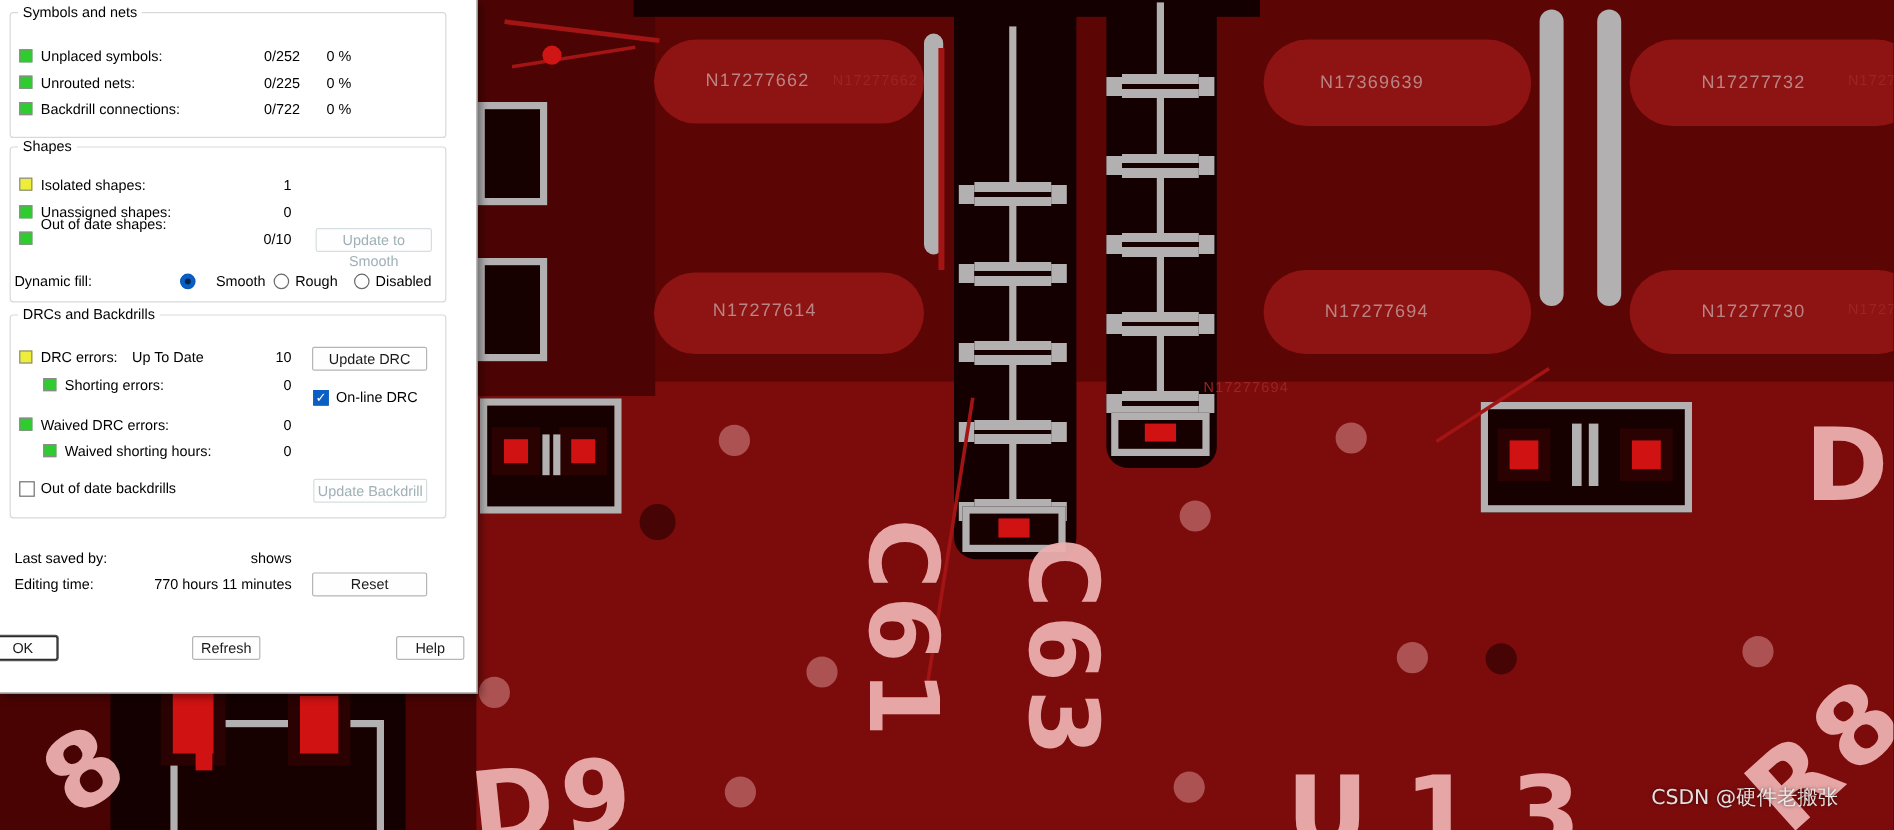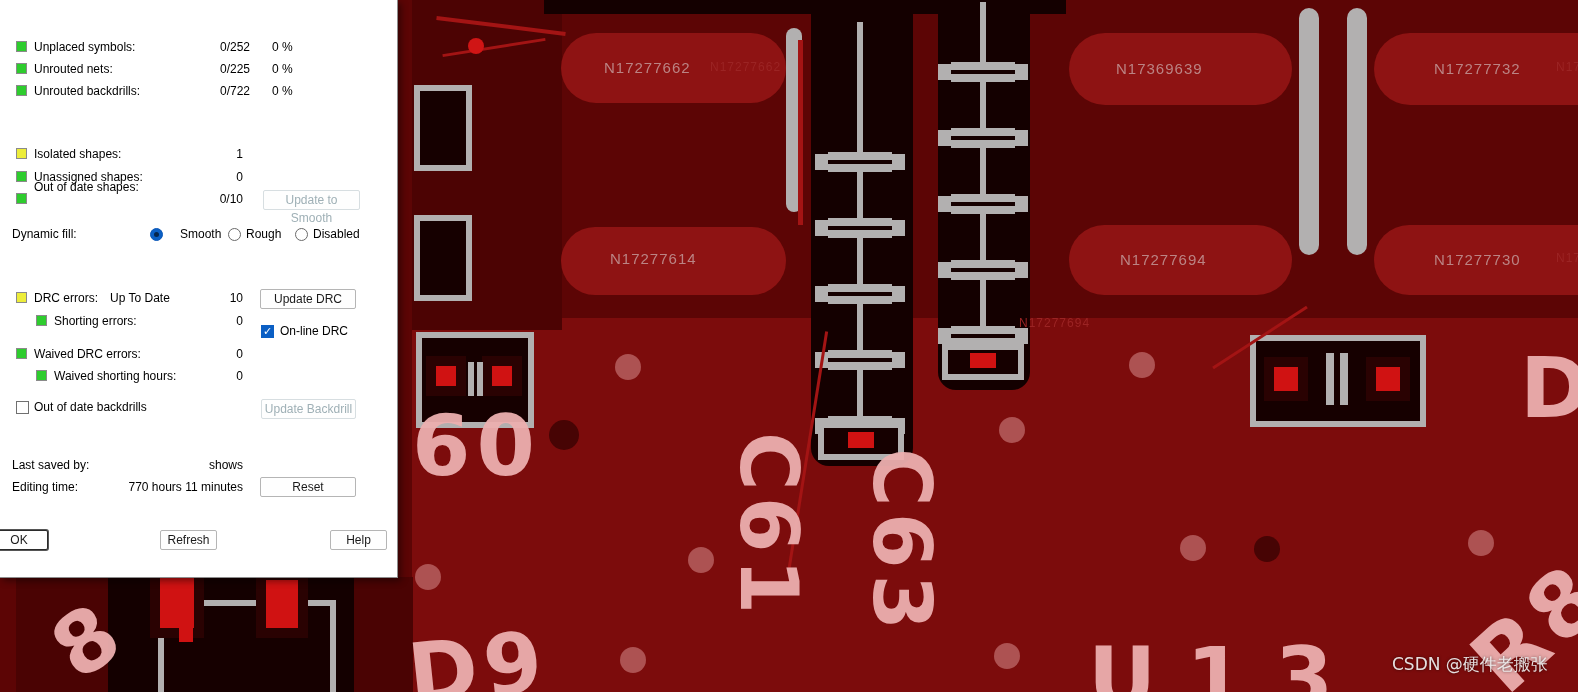--- a/index.html
+++ b/index.html
@@ -53,21 +53,21 @@
   .cb.checked::after{content:"✓";color:#fff;font-size:11px;position:absolute;left:1px;top:-1px;}
   .radio{position:absolute;width:13px;height:13px;border-radius:50%;border:1px solid #6a6a6a;background:#fff;box-sizing:border-box;}
   .radio.sel{background:#0b5fc4;border-color:#0a57b8;}
   .radio.sel::after{content:"";position:absolute;left:3px;top:3px;width:5px;height:5px;border-radius:50%;background:#06264d;}
 </style>
 </head>
 <body>
 
 <div class="scene">
 
-  <div class="abs" style="left:16px;top:0;width:1472px;height:692px">
+  <div class="abs" style="left:0;top:0;width:1472px;height:692px">
 
     <div class="pour" style="left:396px;top:318px;width:1182px;height:374px"></div>
     <div class="abs" style="left:0;top:577px;width:397px;height:115px;background:#4a0303"></div>
     <div class="abs" style="left:396px;top:0;width:150px;height:330px;background:#4c0303"></div>
     <div class="patch" style="left:528px;top:0;width:522px;height:14px"></div>
     <div class="patch" style="left:795px;top:0;width:102px;height:466px;border-radius:0 0 18px 18px"></div>
     <div class="patch" style="left:922px;top:0;width:92px;height:390px;border-radius:0 0 18px 18px"></div>
     <div class="patch" style="left:92px;top:558px;width:246px;height:134px"></div>
 
     <div class="oval" style="left:545px;top:33px;width:225px;height:70px"></div>
@@ -159,47 +159,55 @@
     <div class="via" style="left:672px;top:547px"></div>
     <div class="via" style="left:1164px;top:535px"></div>
     <div class="via" style="left:1452px;top:530px"></div>
     <div class="via" style="left:399px;top:564px"></div>
     <div class="via" style="left:604px;top:647px"></div>
     <div class="via" style="left:978px;top:643px"></div>
     <div class="via" style="left:452px;top:38px;width:16px;height:16px;background:#d01515"></div>
     <div class="hole" style="left:533px;top:420px;width:30px;height:30px"></div>
     <div class="hole" style="left:1238px;top:536px;width:26px;height:26px"></div>
 
-    <span class="silk" style="left:396px;top:404px">60</span>
     <span class="silk rot90" style="left:792px;top:432px;font-size:80px">C61</span>
     <span class="silk rot90" style="left:925px;top:448px;font-size:80px">C63</span>
     <span class="silk" style="left:1504px;top:346px">D4</span>
     <span class="silk" style="left:392px;top:626px;transform:rotate(-6deg)">D9</span>
     <span class="silk" style="left:1072px;top:636px;letter-spacing:30px">U13</span>
     <span class="silk" style="left:1452px;top:584px;font-size:88px;transform:rotate(-42deg)">R8</span>
     <span class="silk" style="left:40px;top:598px;transform:rotate(-35deg)">8</span>
 
     <span class="wm" style="left:1376px;top:653px">CSDN @硬件老搬张</span>
   </div>
 
   <div class="dialog">
 
+    <div class="group" style="top:10px;height:103px">
+      <span class="gtitle">Symbols and nets</span>
+    </div>
+    <div class="group" style="top:122px;height:128px">
+      <span class="gtitle">Shapes</span>
+    </div>
+    <div class="group" style="top:262px;height:168px">
+      <span class="gtitle">DRCs and Backdrills</span>
+    </div>
 
     <span class="ind g" style="left:16px;top:41px"></span>
     <span class="lbl" style="left:34px;top:40px">Unplaced symbols:</span>
     <span class="val" style="left:180px;top:40px;width:70px">0/252</span>
     <span class="lbl" style="left:272px;top:40px">0 %</span>
 
     <span class="ind g" style="left:16px;top:63px"></span>
     <span class="lbl" style="left:34px;top:62px">Unrouted nets:</span>
     <span class="val" style="left:180px;top:62px;width:70px">0/225</span>
     <span class="lbl" style="left:272px;top:62px">0 %</span>
 
     <span class="ind g" style="left:16px;top:85px"></span>
-    <span class="lbl" style="left:34px;top:84px">Unrouted backdrills:</span>
+    <span class="lbl" style="left:34px;top:84px">Backdrill connections:</span>
     <span class="val" style="left:180px;top:84px;width:70px">0/722</span>
     <span class="lbl" style="left:272px;top:84px">0 %</span>
 
     <span class="ind y" style="left:16px;top:148px"></span>
     <span class="lbl" style="left:34px;top:147px">Isolated shapes:</span>
     <span class="val" style="left:173px;top:147px;width:70px">1</span>
 
     <span class="ind g" style="left:16px;top:171px"></span>
     <span class="lbl" style="left:34px;top:170px">Unassigned shapes:</span>
     <span class="val" style="left:173px;top:170px;width:70px">0</span>

